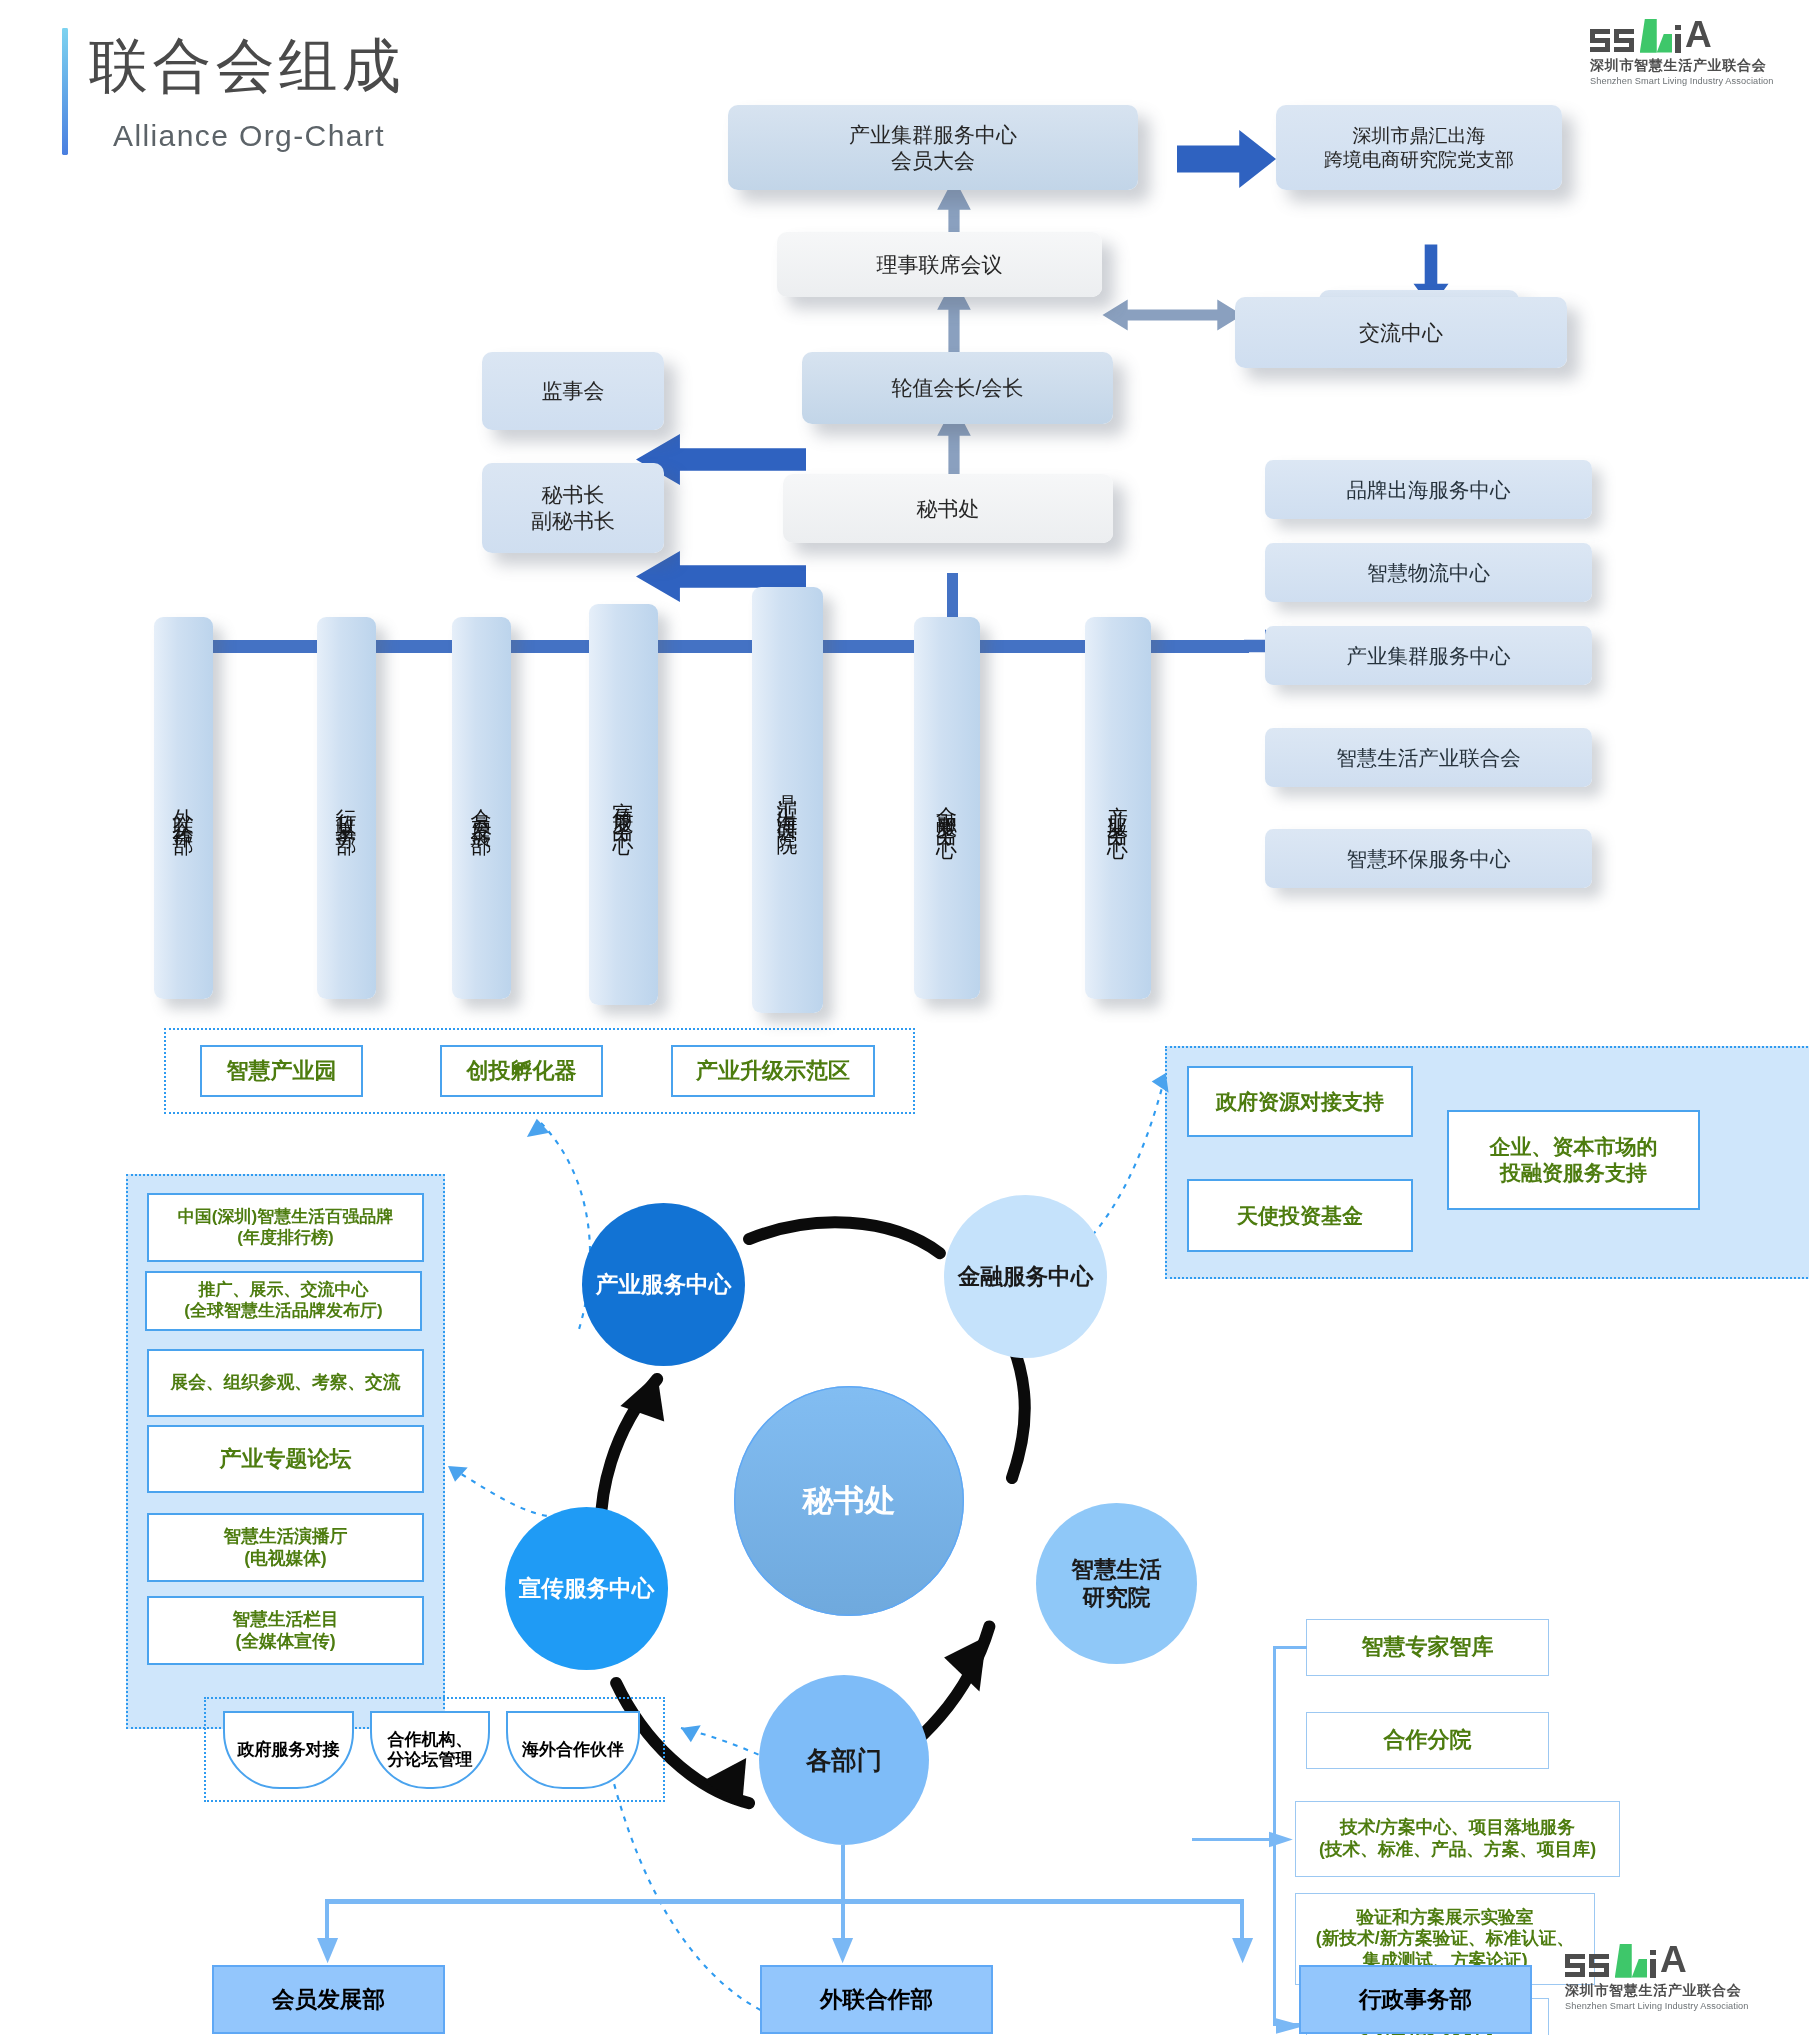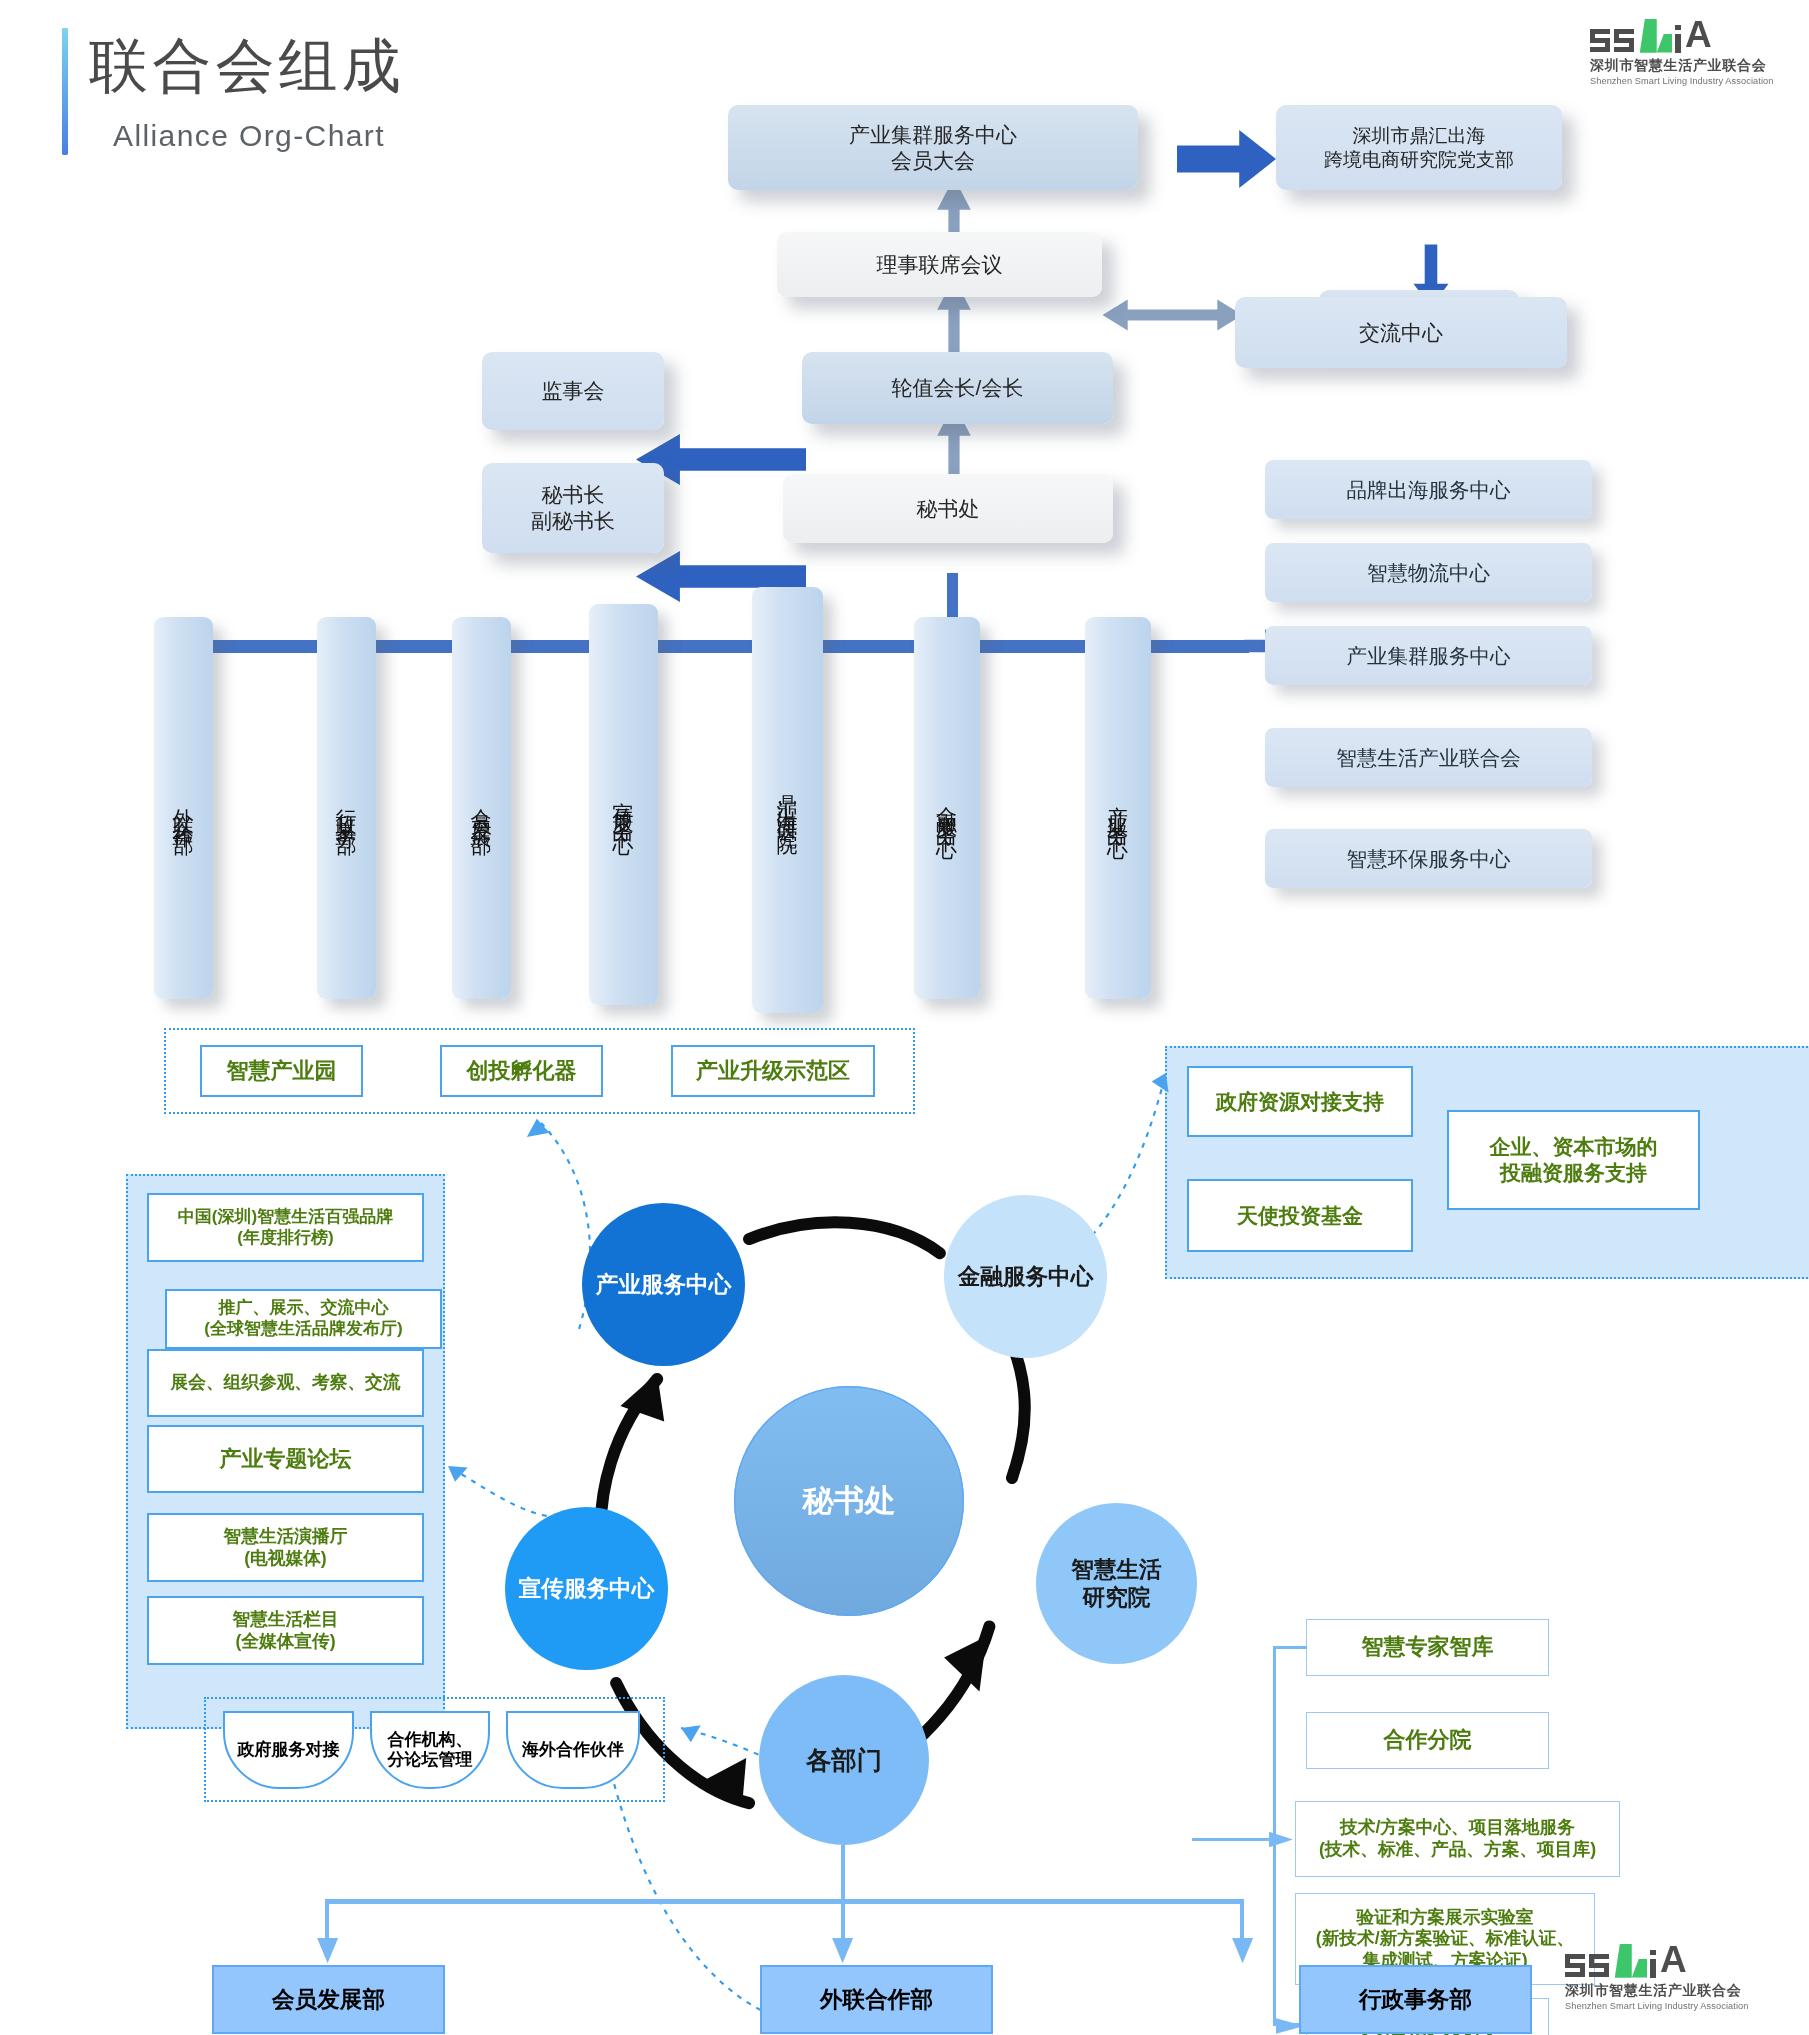--- a/index.html
+++ b/index.html
@@ -233,21 +233,21 @@
 
   <div class="dashgrp" style="left:1165px; top:42px; width:707px; height:233px;"></div>
   <div class="wbox" style="left:1187px; top:62px; width:226px; height:71px; font-size:21px;">政府资源对接支持</div>
   <div class="wbox" style="left:1187px; top:175px; width:226px; height:73px; font-size:21px;">天使投资基金</div>
   <div class="wbox" style="left:1447px; top:106px; width:253px; height:100px; font-size:21px; white-space:pre-line;">企业、资本市场的
 投融资服务支持</div>
 
   <div class="dashgrp" style="left:126px; top:170px; width:319px; height:555px;"></div>
   <div class="wbox" style="left:147px; top:189px; width:277px; height:69px; font-size:17px; white-space:pre-line;">中国(深圳)智慧生活百强品牌
 (年度排行榜)</div>
-  <div class="wbox" style="left:165px; top:267px; width:277px; height:60px; font-size:17px; white-space:pre-line;margin-top:18px;">推广、展示、交流中心
+  <div class="wbox" style="left:145px; top:267px; width:277px; height:60px; font-size:17px; white-space:pre-line;">推广、展示、交流中心
 (全球智慧生活品牌发布厅)</div>
   <div class="wbox" style="left:147px; top:345px; width:277px; height:68px; font-size:17.7px; white-space:pre-line;">展会、组织参观、考察、交流</div>
   <div class="wbox" style="left:147px; top:421px; width:277px; height:68px; font-size:22px;">产业专题论坛</div>
   <div class="wbox" style="left:147px; top:509px; width:277px; height:69px; font-size:17.7px; white-space:pre-line;">智慧生活演播厅
 (电视媒体)</div>
   <div class="wbox" style="left:147px; top:592px; width:277px; height:69px; font-size:17.7px; white-space:pre-line;">智慧生活栏目
 (全媒体宣传)</div>
 
   <div class="wbox thin" style="left:1306px; top:615px; width:243px; height:57px; font-size:22px;">智慧专家智库</div>
   <div class="wbox thin" style="left:1306px; top:708px; width:243px; height:57px; font-size:22px;">合作分院</div>

